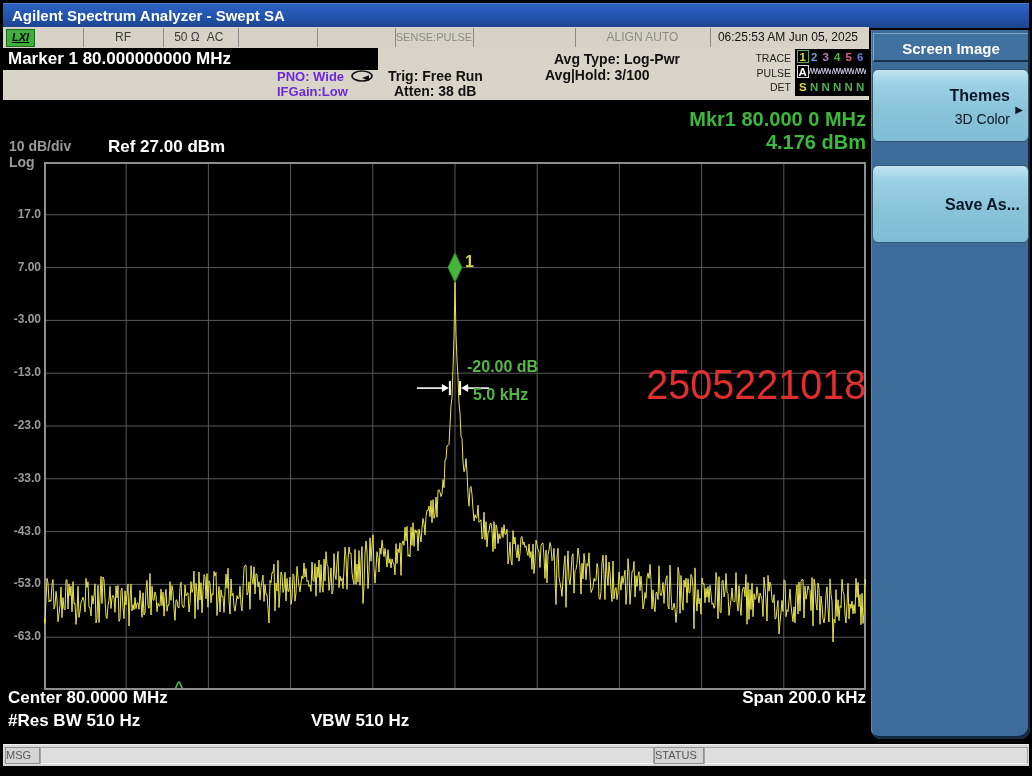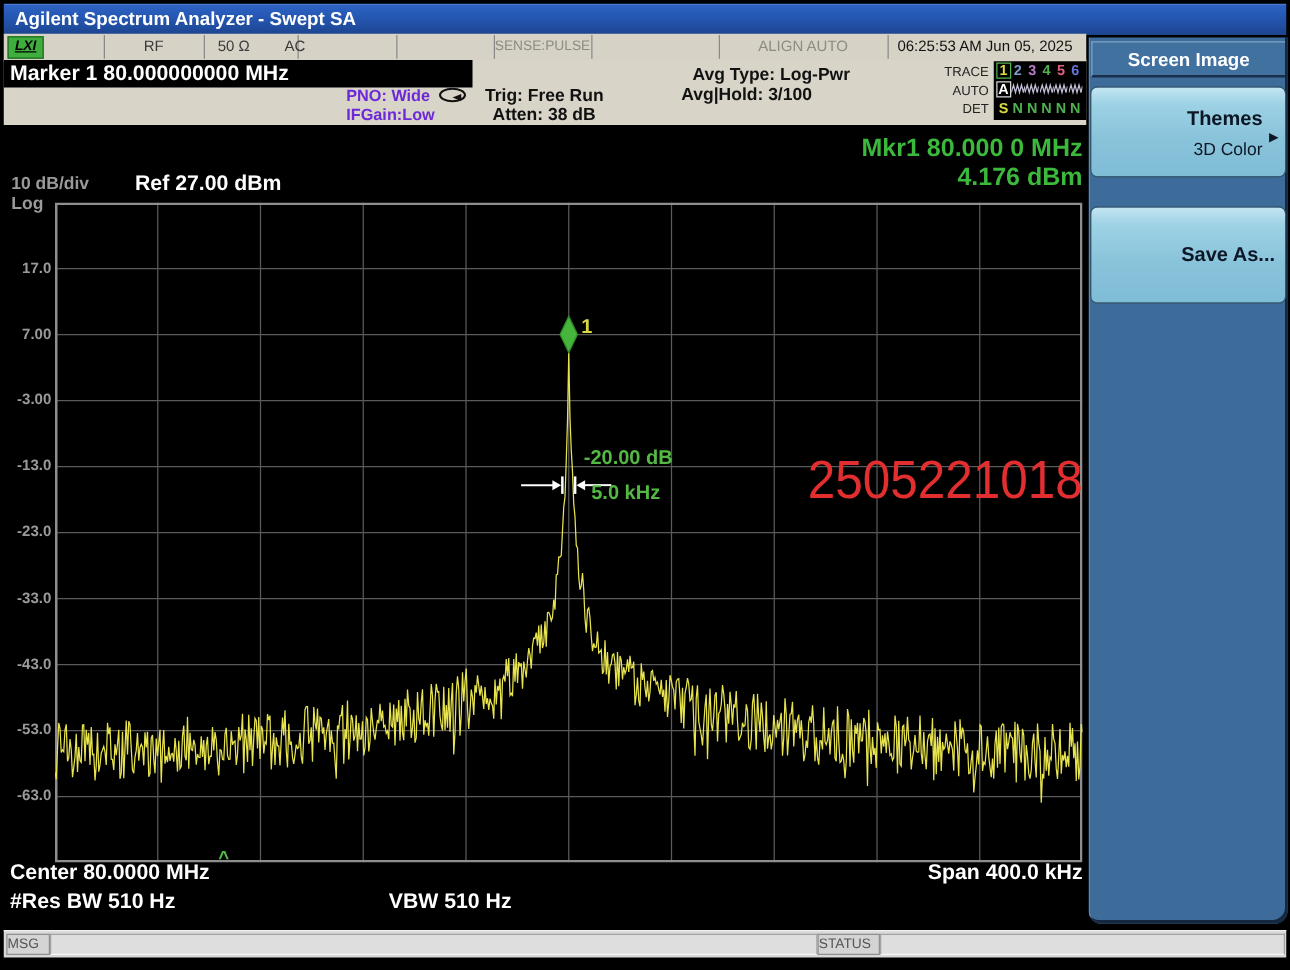--- a/index.html
+++ b/index.html
@@ -89,21 +89,21 @@
     <div class="tb-div" style="left:80px"></div>
     <div class="tb-div" style="left:160px"></div>
     <div class="tb-div" style="left:235px"></div>
     <div class="tb-div" style="left:314px"></div>
     <div class="tb-div" style="left:392px"></div>
     <div class="tb-div" style="left:470px"></div>
     <div class="tb-div" style="left:572px"></div>
     <div class="tb-div" style="left:707px"></div>
     <div class="tb-cell" style="left:80px;width:80px">RF</div>
     <div class="tb-cell" style="left:163px;width:42px">50 Ω</div>
-    <div class="tb-cell" style="left:218px;width:30px">AC</div>
+    <div class="tb-cell" style="left:197px;width:30px">AC</div>
     <div class="tb-cell dim" style="left:392px;width:78px;font-size:11px">SENSE:PULSE</div>
     <div class="tb-cell dim" style="left:572px;width:135px">ALIGN AUTO</div>
     <div class="tb-cell tb-time" style="left:707px;width:156px">06:25:53 AM Jun 05, 2025</div>
   </div>
 
   <div class="infoband">
     <div class="markerbar">Marker 1 80.000000000 MHz</div>
     <div class="pno-block">
       <div class="pno-line"><span>PNO: Wide</span><svg width="24" height="13" viewBox="0 0 24 13">
             <ellipse cx="12" cy="6" rx="10" ry="5" fill="none" stroke="#111" stroke-width="1.6"></ellipse>
@@ -114,21 +114,21 @@
     <div class="trig-block">
       <div>Trig: Free Run</div>
       <div>Atten: 38 dB</div>
     </div>
     <div class="avg-block">
       <div>Avg Type: Log-Pwr</div>
       <div>Avg|Hold: 3/100</div>
     </div>
     <div class="trc-labels">
       <div>TRACE</div>
-      <div>AUTO</div>
+      <div>PULSE</div>
       <div>DET</div>
     </div>
     <div class="trc-box">
       <div class="trc-row">
         <span class="tr-0">1</span>
         <span class="tr-1">2</span>
         <span class="tr-2">3</span>
         <span class="tr-3">4</span>
         <span class="tr-4">5</span>
         <span class="tr-5">6</span>
@@ -219,21 +219,21 @@
       </svg>
 
     <div class="bw-db">-20.00 dB</div>
     <div class="bw-hz">5.0 kHz</div>
     <div class="rednum">2505221018</div>
     <div class="caret">^</div>
 
     <div class="ann" style="left:5px;top:588px">Center 80.0000 MHz</div>
     <div class="ann" style="left:5px;top:611px">#Res BW 510 Hz</div>
     <div class="ann" style="left:308px;top:611px">VBW 510 Hz</div>
-    <div class="ann right" style="top:588px">Span 400.0 kHz</div>
+    <div class="ann right" style="top:588px">Span 200.0 kHz</div>
   </div>
 
   <div class="sidebar">
     <div class="sb-header">Screen Image</div>
     <div class="sb-btn btn-themes">
       <div class="t1">Themes</div>
       <span class="arrow">▶</span>
       <div class="t2">3D Color</div>
     </div>
     <div class="sb-btn btn-save">Save As...</div>

